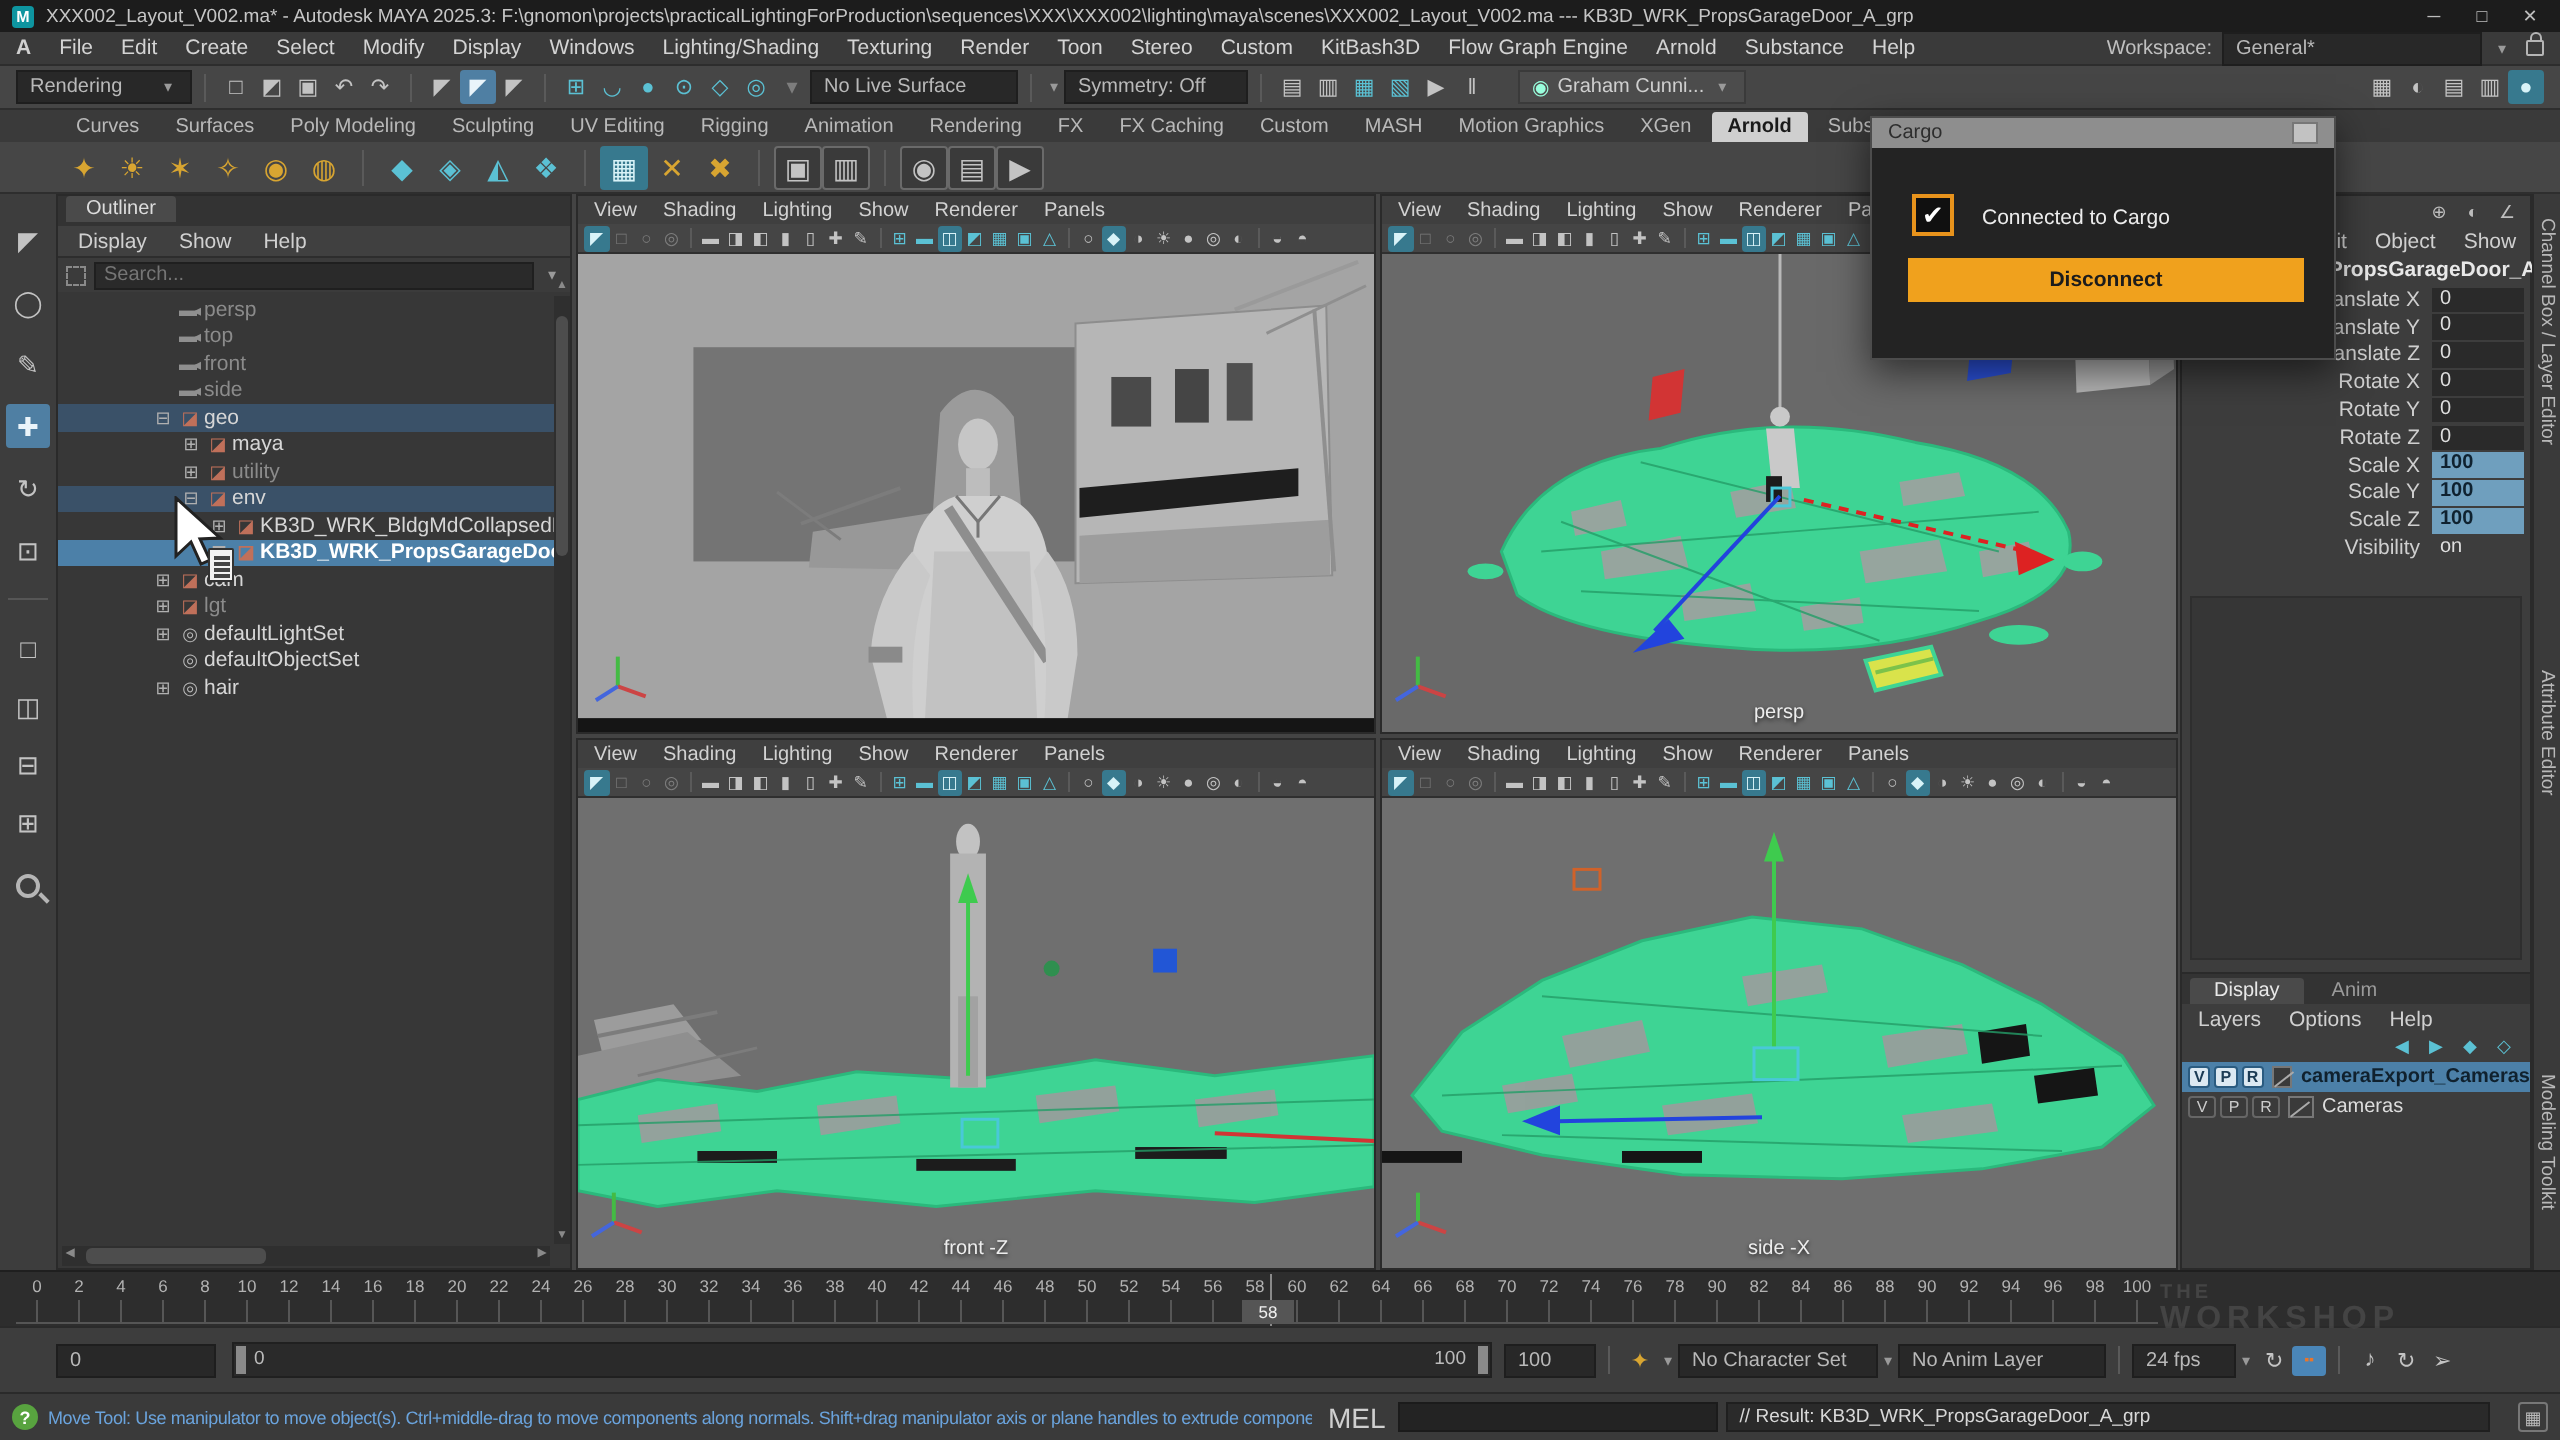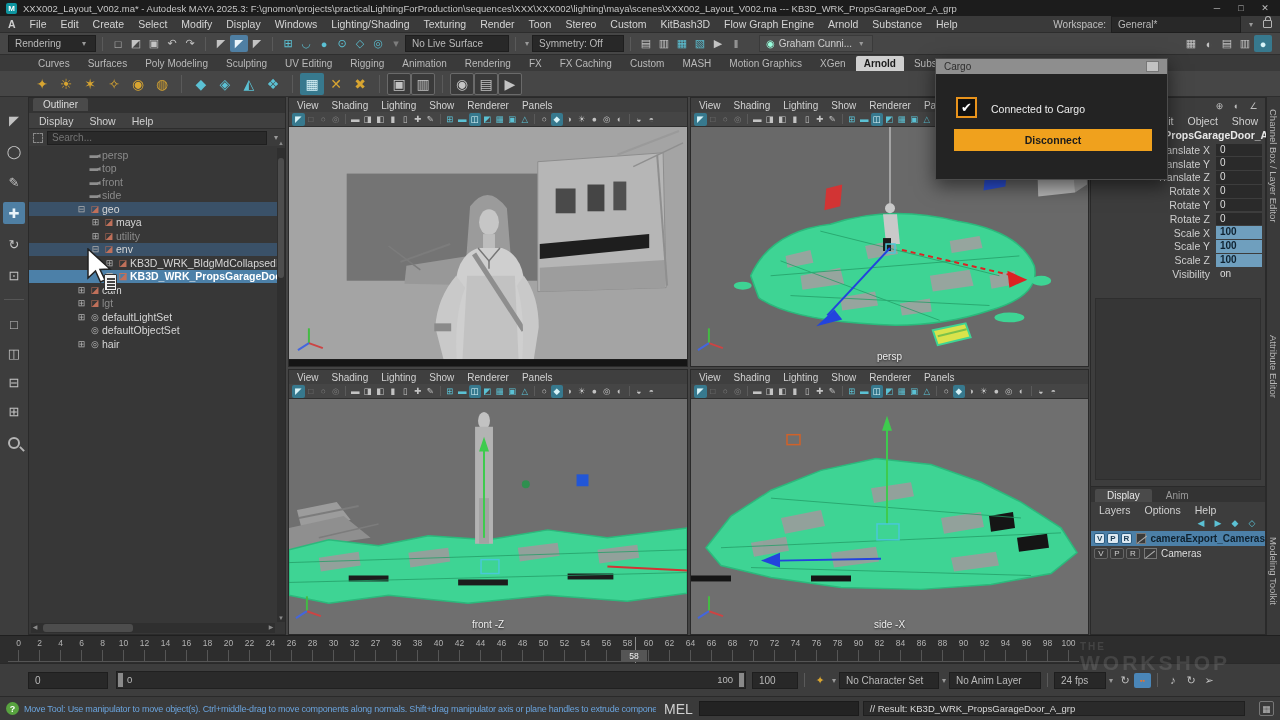--- a/index.html
+++ b/index.html
@@ -180,21 +180,21 @@
   #mel-input{width:160px;height:15px;background:#232323;border:1px solid #1b1b1b;margin-left:6px}
   #mel-result{width:382px;height:15px;background:#2a2a2a;border:1px solid #1f1f1f;margin-left:4px;
     font-size:9.5px;color:#d8d8d8;line-height:13px;padding-left:6px;white-space:nowrap;overflow:hidden}
   #script-editor-icon{margin-left:auto;width:15px;height:15px;border:1px solid #777;border-radius:2px;
     color:#bbb;font-size:9px;display:flex;align-items:center;justify-content:center}
   
   #watermark{left:1080px;top:642px;width:200px;height:76px;color:rgba(225,225,225,.13);
     font-weight:bold;pointer-events:none;z-index:30;line-height:1}
   #watermark .the{font-size:10px;letter-spacing:2px}
   #watermark .l1{font-size:30px;letter-spacing:1px}
-  #watermark .l2{font-size:21px;letter-spacing:3px}
+  #watermark .l2{font-size:16px;letter-spacing:3px}
   
   #cursor{left:86px;top:248px;width:46px;height:46px;z-index:60;pointer-events:none}
   #drag-doc-icon{position:absolute;left:18px;top:26px;width:13px;height:17px;background:#f2f2f2;
     border:1px solid #333;border-radius:1px}
   #drag-doc-icon::before{content:"";position:absolute;left:2px;top:3px;width:8px;height:1.5px;background:#444;
     box-shadow:0 3px 0 #444,0 6px 0 #444,0 9px 0 #444}
 </style>
 </head>
 <body>
 
@@ -1311,21 +1311,21 @@
           <span class="tick-num">14</span>
           <span class="tick-num">16</span>
           <span class="tick-num">18</span>
           <span class="tick-num">20</span>
           <span class="tick-num">22</span>
           <span class="tick-num">24</span>
           <span class="tick-num">26</span>
           <span class="tick-num">28</span>
           <span class="tick-num">30</span>
           <span class="tick-num">32</span>
-          <span class="tick-num">27</span>
+          <span class="tick-num">34</span>
           <span class="tick-num">36</span>
           <span class="tick-num">38</span>
           <span class="tick-num">40</span>
           <span class="tick-num">42</span>
           <span class="tick-num">44</span>
           <span class="tick-num">46</span>
           <span class="tick-num">48</span>
           <span class="tick-num">50</span>
           <span class="tick-num">52</span>
           <span class="tick-num">54</span>
@@ -1367,21 +1367,21 @@
       <span class="s">0</span>
       <span class="e">100</span>
       <span class="rb-handle" style="right:1px"></span>
     </div>
     <span id="rb-endfld" class="fld">100</span>
     <span class="sepv"></span>
     <span class="gic yel">✦</span>
     <span class="darr">▾</span>
     <span class="fld" style="width:100px">No Character Set</span>
     <span class="darr">▾</span>
-    <span class="fld" style="width:92px">No Anim Layer</span>
+    <span class="fld" style="width:104px">No Anim Layer</span>
     <span class="sepv"></span>
     <span class="fld" style="width:52px">24 fps</span>
     <span class="darr">▾</span>
     <span class="gic">↻</span>
     <span id="autokey"></span>
     <span class="sepv"></span>
     <span class="gic">♪</span>
     <span class="gic">↻</span>
     <span class="gic">➢</span>
   </div>

